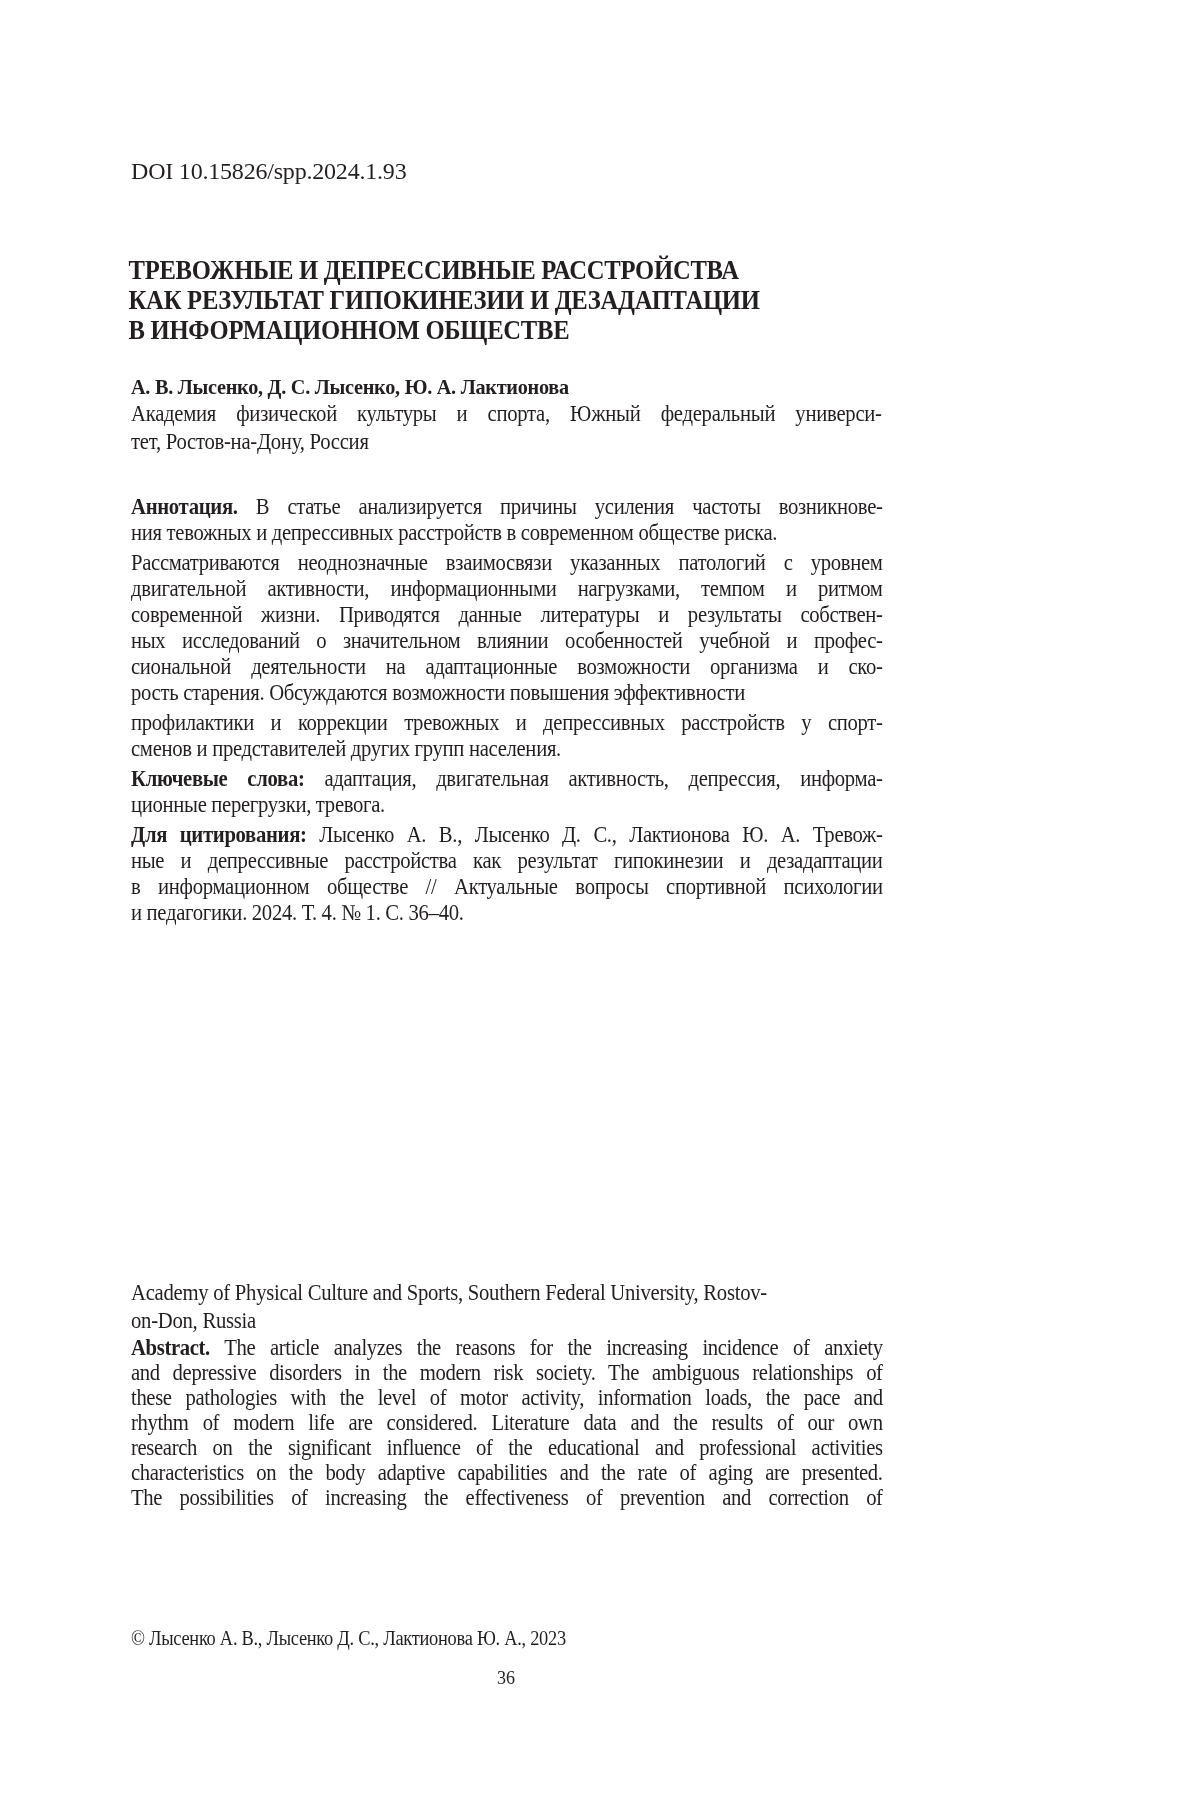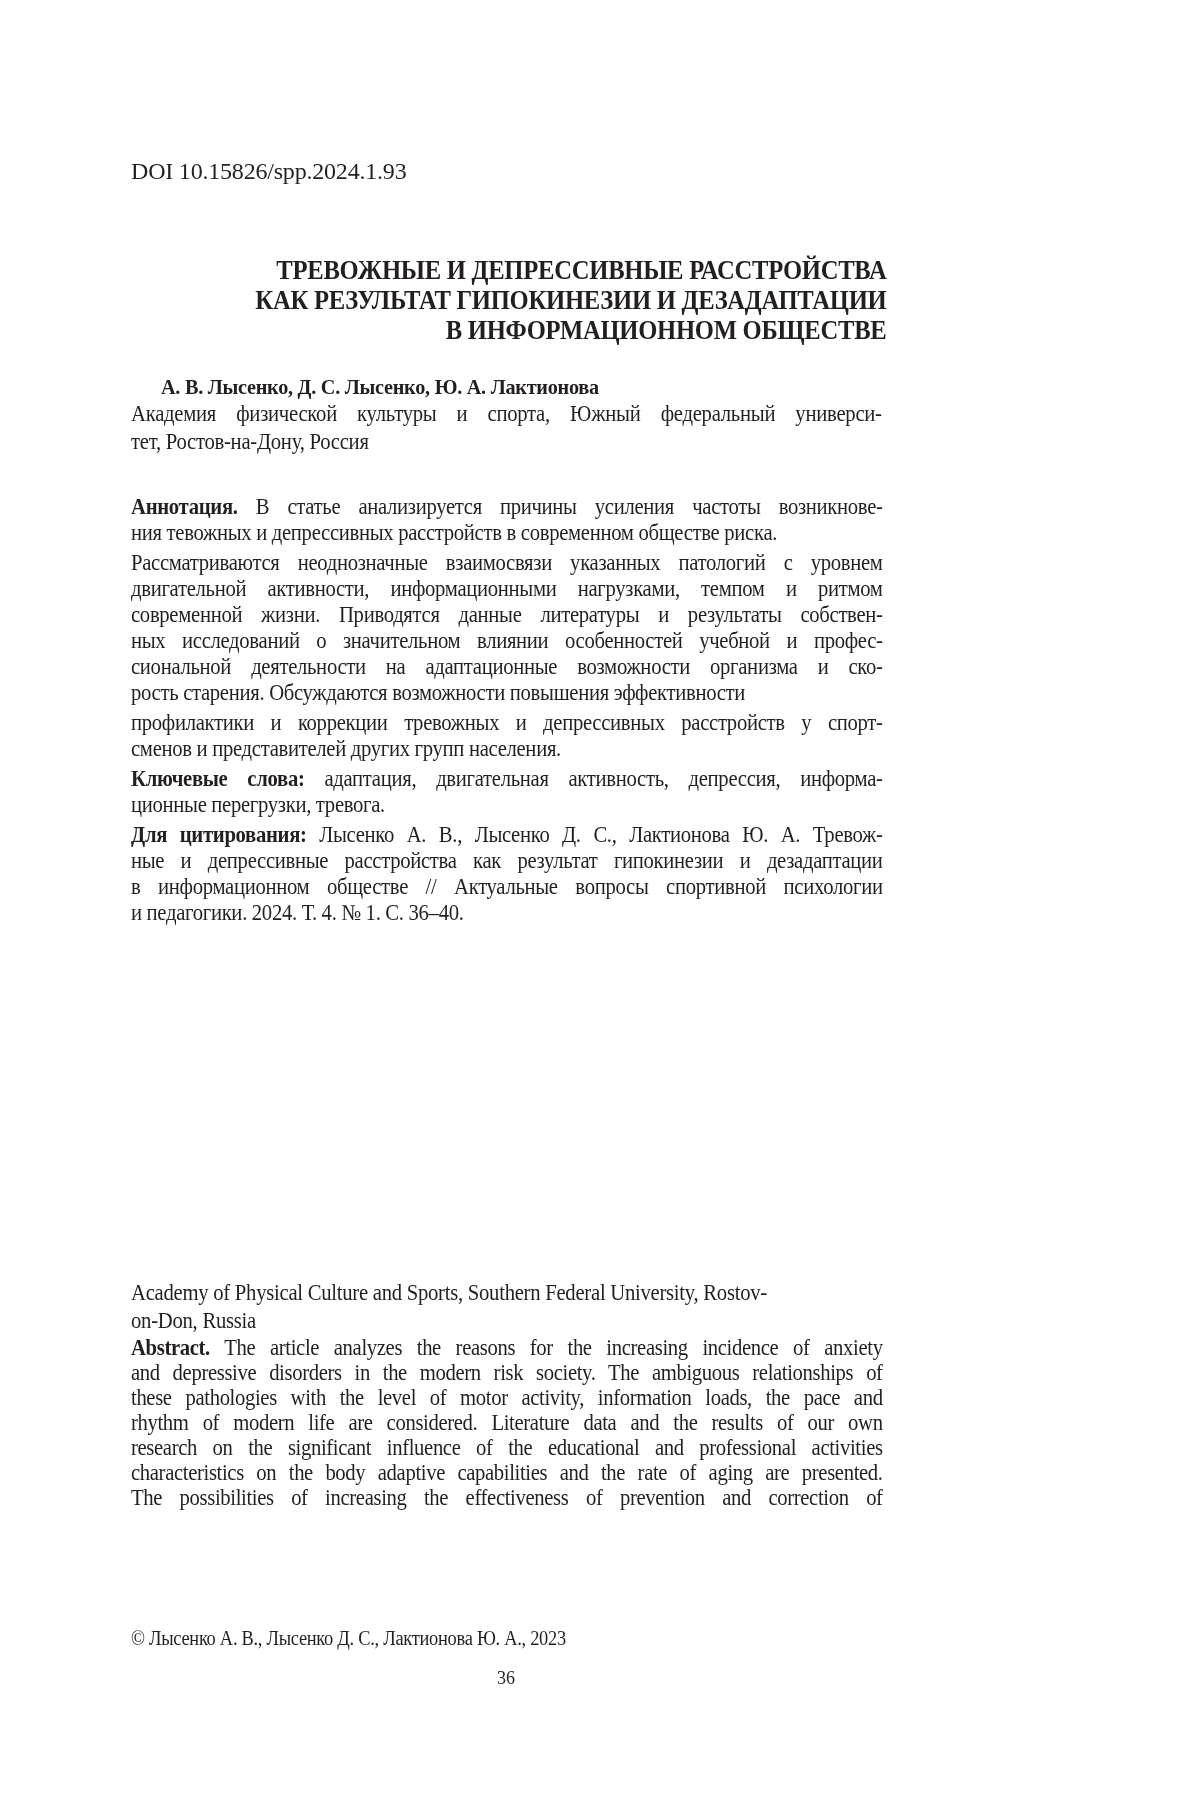--- a/index.html
+++ b/index.html
@@ -35,21 +35,21 @@
   .just {
     text-align: justify;
     text-align-last: justify;
     white-space: normal;
   }
   .meta .line { font-size: 24px; line-height: 28px; letter-spacing: -0.2px; }
   .title-ru, .title-en {
     position: absolute;
     left: 100px;
     width: 815px;
-    text-align: right;
+    text-align: left;
   }
   .title-ru .line, .title-en .line {
     font-weight: bold;
     font-size: 26.5px;
     line-height: 30px;
     letter-spacing: -0.3px;
     transform: scaleX(0.93);
     transform-origin: center center;
   }
   .authors .line { font-weight: bold; font-size: 22px; letter-spacing: -0.3px; }
@@ -84,21 +84,21 @@
   <div class="blk meta" style="top:157px;">
     <span class="line">DOI 10.15826/spp.2024.1.93</span>
   </div>
 
   <div class="title-ru" style="top:255px;">
     <span class="line">ТРЕВОЖНЫЕ И ДЕПРЕССИВНЫЕ РАССТРОЙСТВА</span>
     <span class="line">КАК РЕЗУЛЬТАТ ГИПОКИНЕЗИИ И ДЕЗАДАПТАЦИИ</span>
     <span class="line">В ИНФОРМАЦИОННОМ ОБЩЕСТВЕ</span>
   </div>
 
-  <div class="blk authors" style="top:374px;margin-left:30px;">
+  <div class="blk authors" style="top:374px;">
     <span class="line" style="transform:scaleX(0.92);">А. В. Лысенко, Д. С. Лысенко, Ю. А. Лактионова</span>
   </div>
 
   <div class="blk affil" style="top:400px;">
     <span class="line just" style="width:816px; transform:scaleX(0.92);">Академия физической культуры и спорта, Южный федеральный универси-</span>
     <span class="line" style="transform:scaleX(0.92);">тет, Ростов-на-Дону, Россия</span>
   </div>
 
   <div class="blk body-ru" style="top:494px;">
     <span class="line just" style="width:817px; transform:scaleX(0.92);"><b class="lbl">Аннотация.</b><span> В статье анализируется причины усиления частоты возникнове-</span></span>

